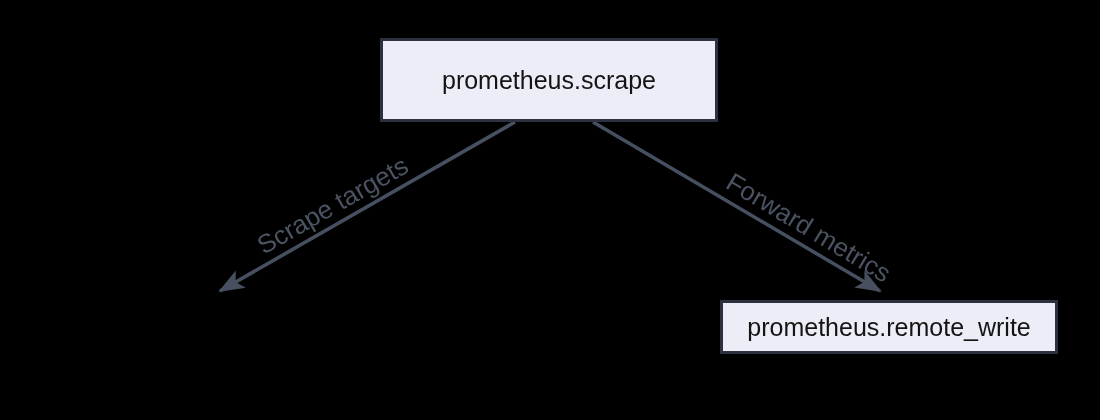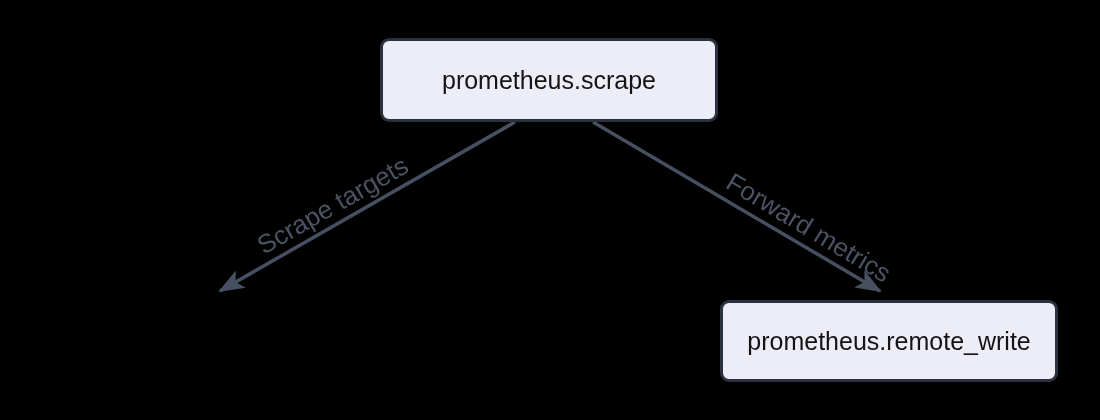--- a/index.html
+++ b/index.html
@@ -31,31 +31,31 @@
     font-family: "Liberation Sans", sans-serif;
     font-size: 26px;
     fill: #4a5362;
     text-anchor: middle;
   }
   .node {
     position: absolute;
     box-sizing: border-box;
     background: #EDEDF8;
     border: 3px solid #2b313e;
-    border-radius: 9px;
+    border-radius: 0;
     display: flex;
     align-items: center;
     justify-content: center;
     font-size: 25px;
     color: #141414;
     white-space: nowrap;
   }
   .node-scrape   { left: 380px; top: 38px;  width: 338px; height: 84px; }
   .node-exporter { left: 40px;  top: 300px; width: 338px; height: 78px; }
-  .node-remote   { left: 720px; top: 300px; width: 338px; height: 82px; }
+  .node-remote   { left: 720px; top: 300px; width: 338px; height: 54px; }
 </style>
 </head>
 <body>
 
 <div class="canvas">
 
   <svg class="edge-layer" viewBox="0 0 1100 420" xmlns="http://www.w3.org/2000/svg">
     <defs>
       <marker id="arrowhead" markerUnits="userSpaceOnUse" markerWidth="26" markerHeight="20" viewBox="0 0 26 20" refX="24" refY="10" orient="auto">
         <path d="M0,0 L26,10 L0,20 L6,10 z" fill="#475060"></path>

